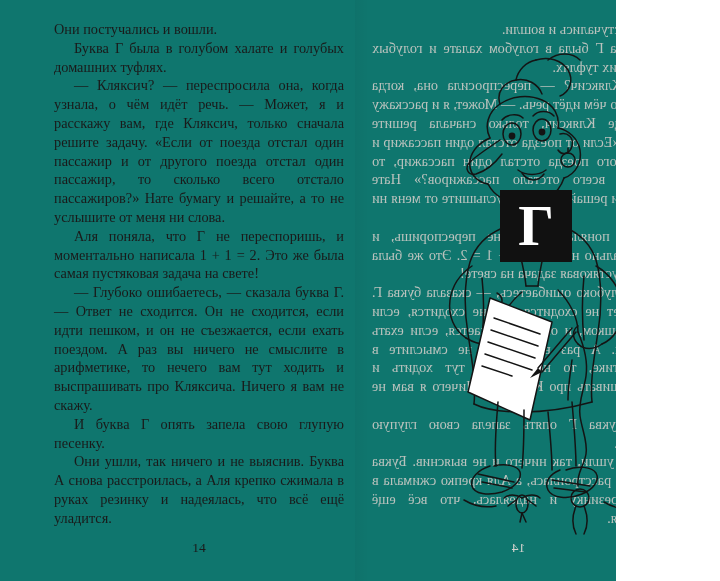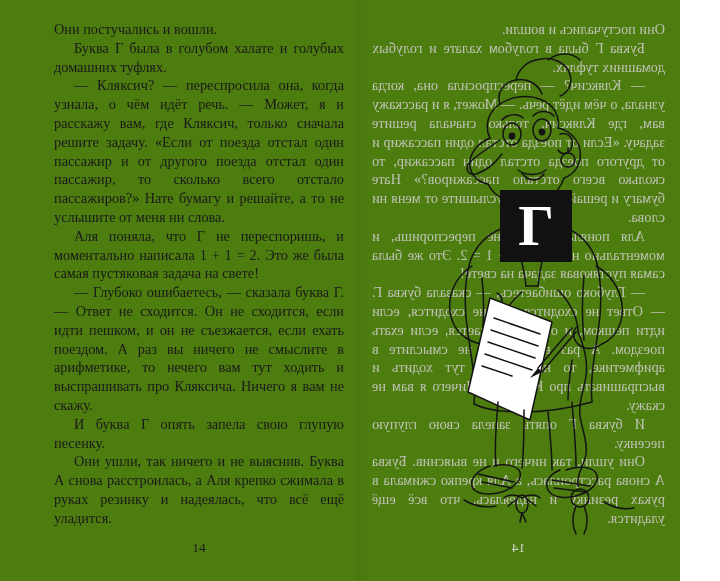--- a/index.html
+++ b/index.html
@@ -2,23 +2,23 @@
 <html><head>
 <meta charset="utf-8">
 <style>
   html, body {
     margin: 0;
     padding: 0;
     background: #ffffff;
   }
   #page {
     position: relative;
-    width: 680px;
+    width: 616px;
     height: 581px;
-    background: #4d7c0f;
+    background: #0f766e;
     overflow: hidden;
     font-family: "Liberation Serif", serif;
     text-decoration: underline;
   }
 
   
   .text-col {
     position: absolute;
     left: 54px;
     top: 20px;

